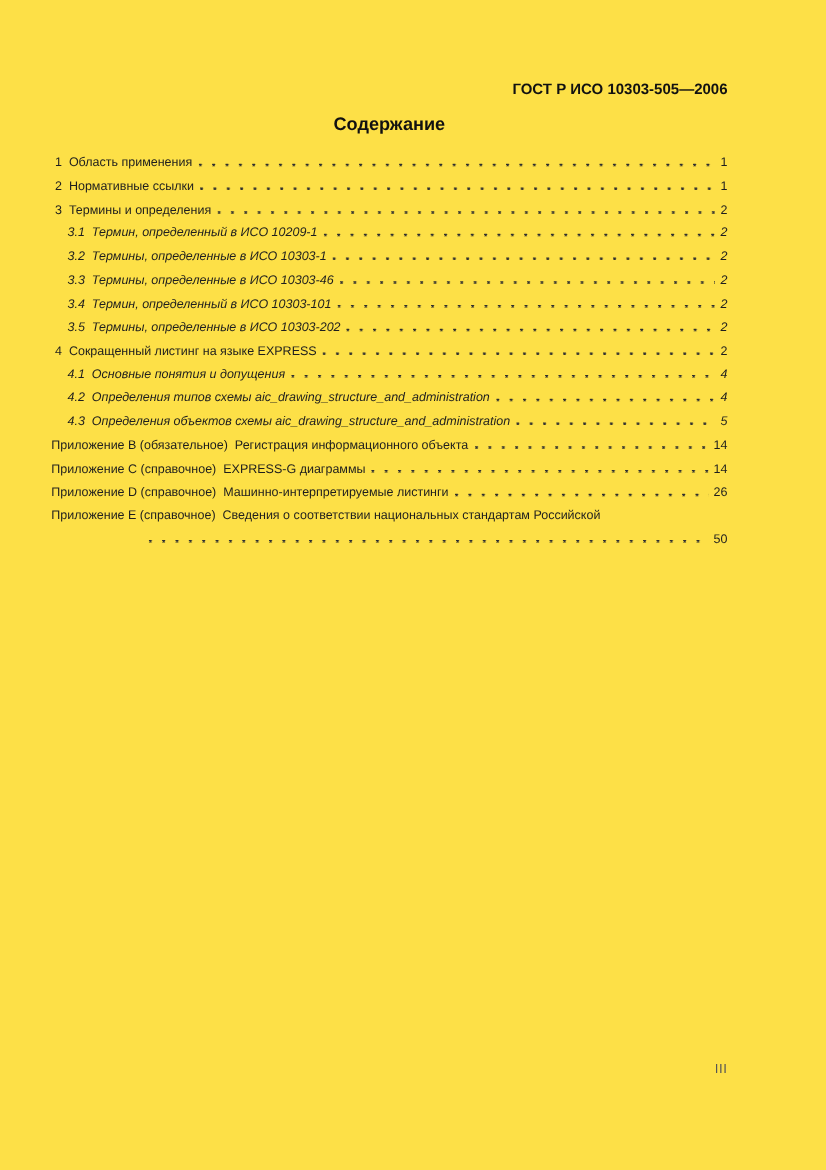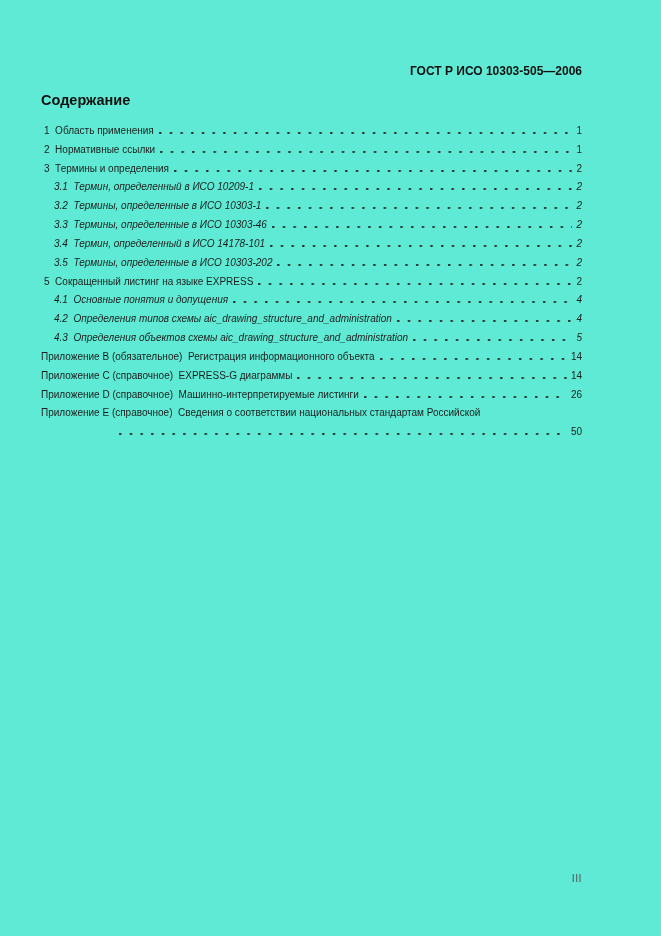--- a/index.html
+++ b/index.html
@@ -4,21 +4,21 @@
 <style>
   html, body {
     margin: 0;
     padding: 0;
     background: #ffffff;
   }
   .page {
     position: relative;
     width: 661px;
     height: 936px;
-    background: #5eead4;
+    background: #fde047;
     font-family: "Liberation Sans", sans-serif;
     color: #1e1e1e;
     overflow: hidden;
   }
   .content {
     position: absolute;
     left: 41px;
     top: 0;
     width: 541px;
     height: 100%;
@@ -33,21 +33,21 @@
     font-weight: 700;
     line-height: 14px;
     color: #111111;
     white-space: pre;
   }
   .doc-title {
     position: absolute;
     top: 92px;
     left: 0;
     right: 0;
-    text-align: left;
+    text-align: center;
     font-size: 14.5px;
     font-weight: 700;
     line-height: 16px;
     color: #111111;
   }
   .toc-list {
     position: absolute;
     top: 122px;
     left: 0;
     width: 100%;
@@ -76,21 +76,21 @@
     background-size: 10.7px 2.4px;
     background-repeat: repeat-x;
     background-position: left bottom;
   }
   .toc-page {
     flex: 0 0 auto;
     text-align: right;
   }
   .folio {
     position: absolute;
-    top: 872px;
+    top: 849px;
     right: 0;
     font-size: 10.5px;
     line-height: 12px;
     color: #555555;
     letter-spacing: 0.5px;
   }
 </style>
 </head>
 <body>
 
@@ -101,23 +101,23 @@
 
     <div class="doc-title">Содержание</div>
 
     <div class="toc-list">
         <div class="toc-row section"><span class="toc-text">1  Область применения</span><span class="leader"></span><span class="toc-page">1</span></div>
         <div class="toc-row section"><span class="toc-text">2  Нормативные ссылки</span><span class="leader"></span><span class="toc-page">1</span></div>
         <div class="toc-row section"><span class="toc-text">3  Термины и определения</span><span class="leader"></span><span class="toc-page">2</span></div>
         <div class="toc-row subsection"><span class="toc-text">3.1  Термин, определенный в ИСО 10209-1</span><span class="leader"></span><span class="toc-page">2</span></div>
         <div class="toc-row subsection"><span class="toc-text">3.2  Термины, определенные в ИСО 10303-1</span><span class="leader"></span><span class="toc-page">2</span></div>
         <div class="toc-row subsection"><span class="toc-text">3.3  Термины, определенные в ИСО 10303-46</span><span class="leader"></span><span class="toc-page">2</span></div>
-        <div class="toc-row subsection"><span class="toc-text">3.4  Термин, определенный в ИСО 14178-101</span><span class="leader"></span><span class="toc-page">2</span></div>
+        <div class="toc-row subsection"><span class="toc-text">3.4  Термин, определенный в ИСО 10303-101</span><span class="leader"></span><span class="toc-page">2</span></div>
         <div class="toc-row subsection"><span class="toc-text">3.5  Термины, определенные в ИСО 10303-202</span><span class="leader"></span><span class="toc-page">2</span></div>
-        <div class="toc-row section"><span class="toc-text">5  Сокращенный листинг на языке EXPRESS</span><span class="leader"></span><span class="toc-page">2</span></div>
+        <div class="toc-row section"><span class="toc-text">4  Сокращенный листинг на языке EXPRESS</span><span class="leader"></span><span class="toc-page">2</span></div>
         <div class="toc-row subsection"><span class="toc-text">4.1  Основные понятия и допущения</span><span class="leader"></span><span class="toc-page">4</span></div>
         <div class="toc-row subsection"><span class="toc-text">4.2  Определения типов схемы aic_drawing_structure_and_administration</span><span class="leader"></span><span class="toc-page">4</span></div>
         <div class="toc-row subsection"><span class="toc-text">4.3  Определения объектов схемы aic_drawing_structure_and_administration</span><span class="leader"></span><span class="toc-page">5</span></div>
         <div class="toc-row appendix"><span class="toc-text">Приложение B (обязательное)  Регистрация информационного объекта</span><span class="leader"></span><span class="toc-page">14</span></div>
         <div class="toc-row appendix"><span class="toc-text">Приложение C (справочное)  EXPRESS-G диаграммы</span><span class="leader"></span><span class="toc-page">14</span></div>
         <div class="toc-row appendix"><span class="toc-text">Приложение D (справочное)  Машинно-интерпретируемые листинги</span><span class="leader"></span><span class="toc-page">26</span></div>
         <div class="toc-row appendix"><span class="toc-text">Приложение E (справочное)  Сведения о соответствии национальных стандартам Российской</span></div>
         <div class="toc-row continuation"><span class="leader"></span><span class="toc-page">50</span></div>
       </div>
 

